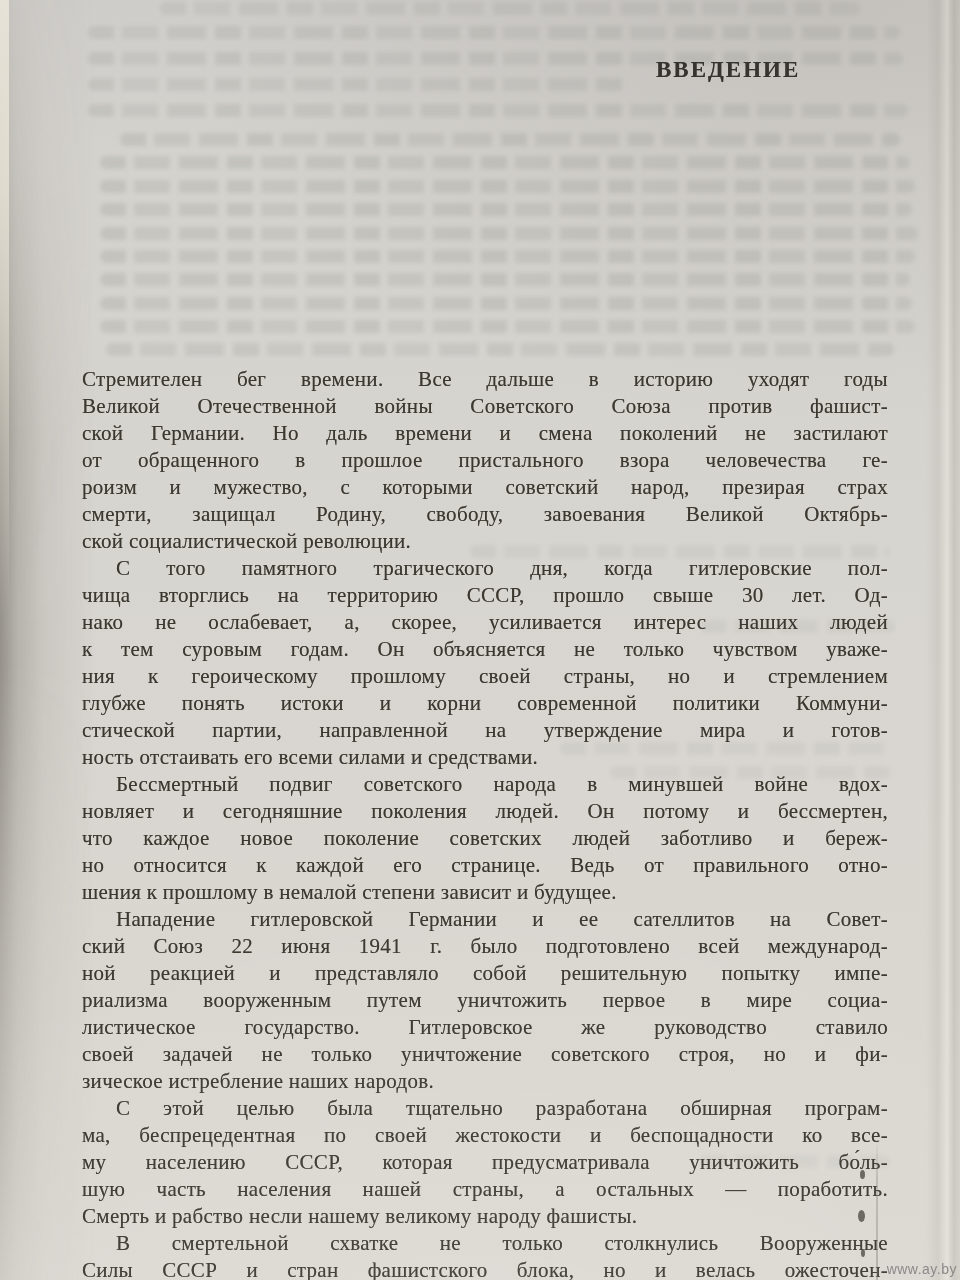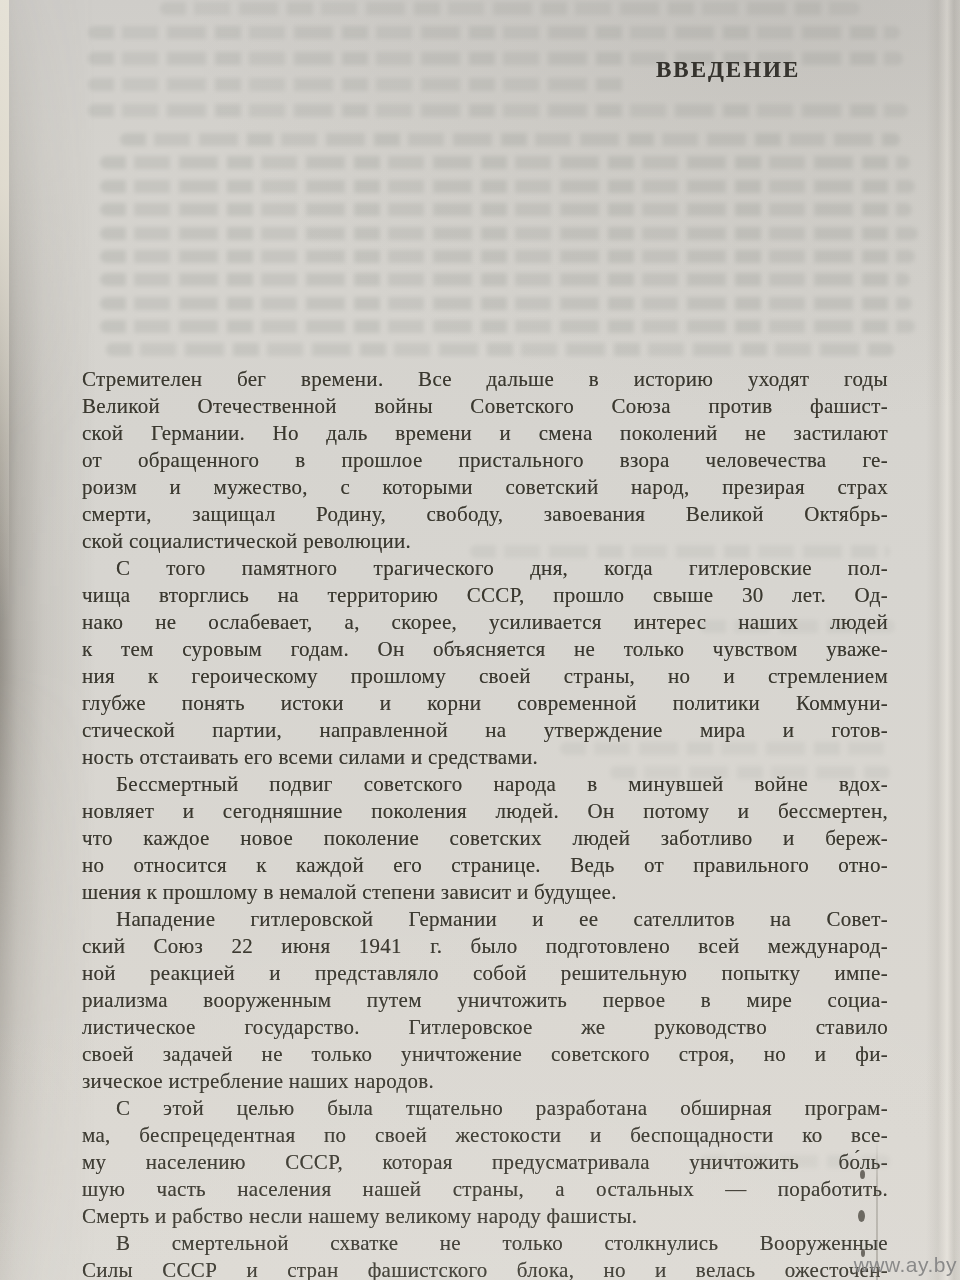--- a/index.html
+++ b/index.html
@@ -74,21 +74,21 @@
     background:repeating-linear-gradient(90deg,
       rgba(118,124,118,.33) 0 26px, rgba(118,124,118,0) 26px 34px,
       rgba(118,124,118,.27) 34px 70px, rgba(118,124,118,0) 70px 79px,
       rgba(118,124,118,.30) 79px 118px, rgba(118,124,118,0) 118px 127px);
     filter:blur(2.1px);
   }
 
   .watermark{
     position:absolute;right:3px;bottom:3px;
     font-family:"Liberation Sans","DejaVu Sans",sans-serif;
-    font-size:21px;color:#868686;letter-spacing:.5px;opacity:.95;
+    font-size:14px;color:#868686;letter-spacing:.5px;opacity:.95;
   }
 </style>
 </head>
 <body>
 
 <div class="photo">
 
   <div class="ghost" id="ghost">
       <div class="ghost-line" style="top: 2px; left: 160px; width: 700px; opacity: 0.4;"></div>
       <div class="ghost-line" style="top: 26px; left: 88px; width: 812px; opacity: 0.46;"></div>

